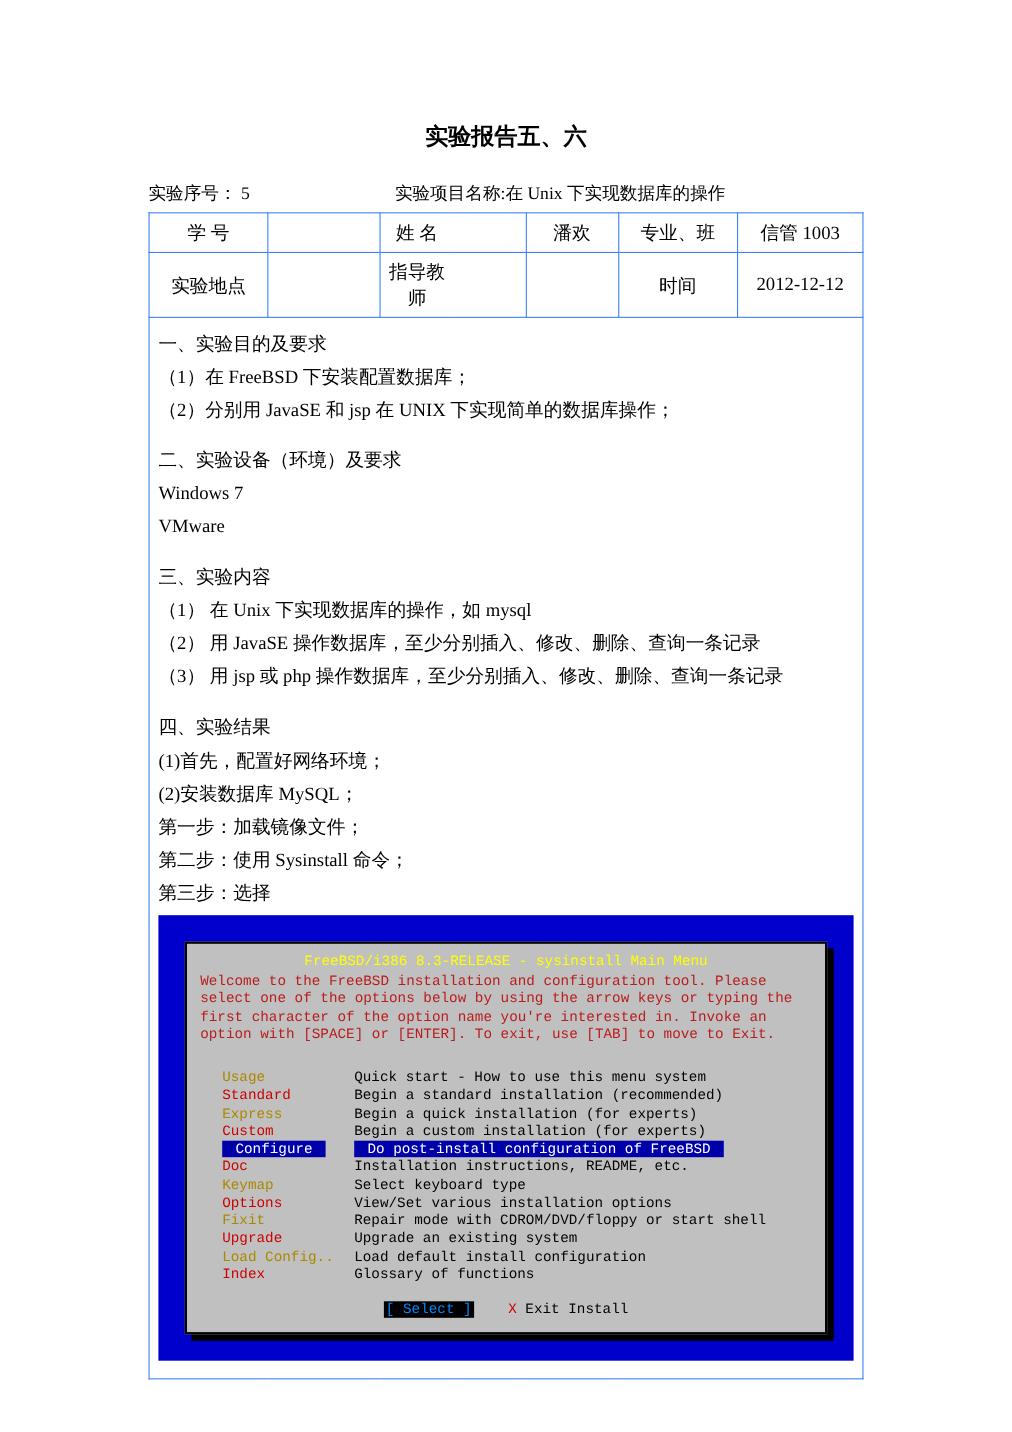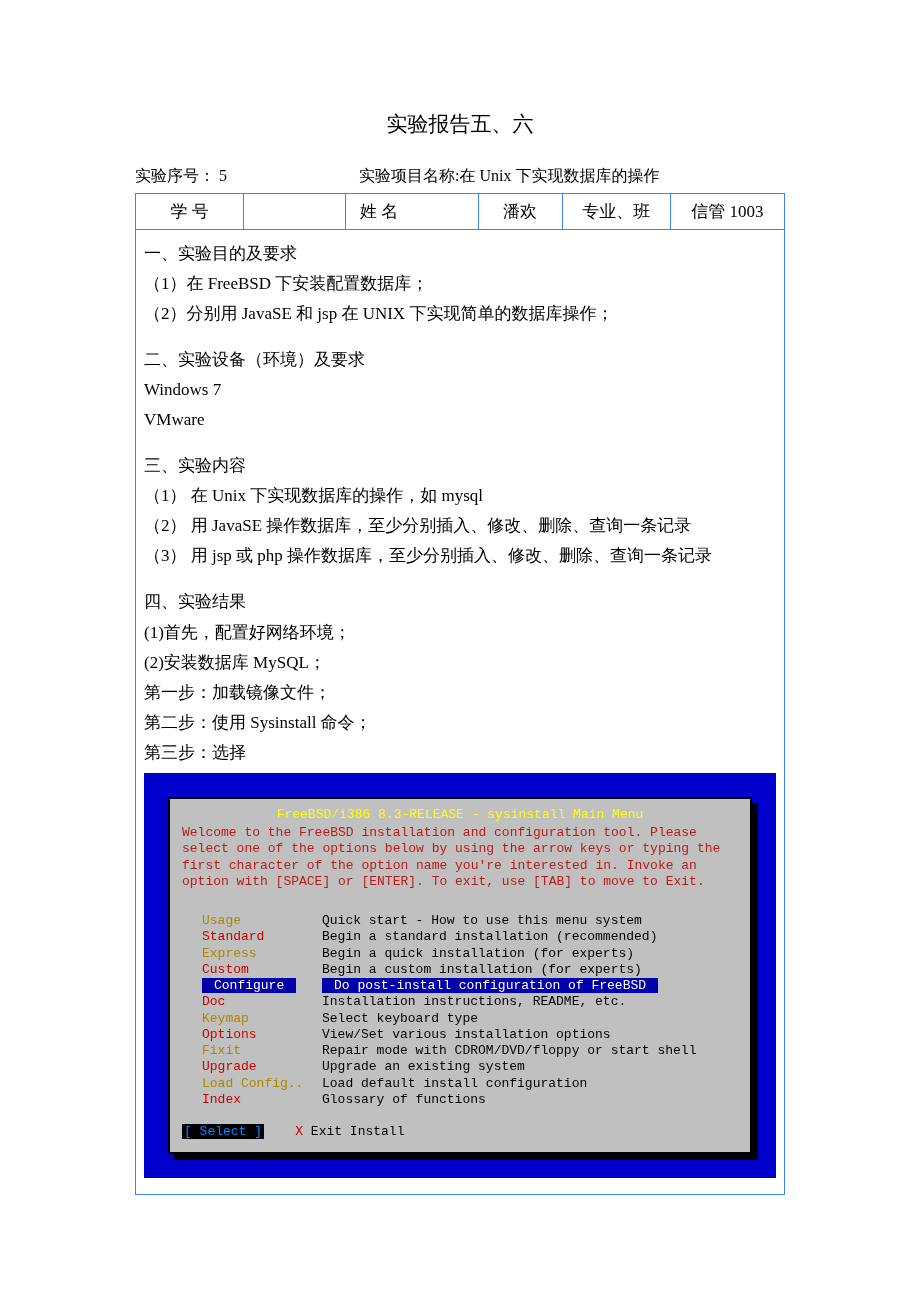--- a/index.html
+++ b/index.html
@@ -1,17 +1,17 @@
 <!DOCTYPE html>
 <html><head>
 <meta charset="utf-8">
 <style>
 *{margin:0;padding:0;box-sizing:border-box}
 body{background:#fff;font-family:"SimSun","宋体",serif;font-size:16px;color:#000;padding:110px 135px}
-.title{text-align:center;font-family:"SimHei","黑体",sans-serif;font-weight:normal;font-size:21px;margin-bottom:28px}
+.title{text-align:center;font-family:"SimHei","黑体",sans-serif;font-weight:bold;font-size:21px;margin-bottom:28px}
 .subtitle{font-size:16px;margin-bottom:6px}
 .sub-left{display:inline-block;width:220px}
 .sub-right{display:inline-block}
 table{border-collapse:collapse;width:100%}
 td{border:1px solid #3b82f6;padding:6px 4px;text-align:center;font-size:17px;vertical-align:middle}
 .w1{width:90px}.w2{width:85px}.w3a{width:55px}.w3b{width:55px}.w4{width:70px}.w5{width:90px}.w6{width:95px}
 .body-cell{text-align:left;padding:10px 8px;line-height:1.65;font-size:17px}
 .para{margin-bottom:2px}
 .spacer{height:16px}
 .terminal{background:#0000cc;padding:24px;margin:6px 0;font-family:"Courier New",monospace;font-size:13px;line-height:1.25}
@@ -19,21 +19,21 @@
 .term-inner{padding:6px 10px}
 .term-title{color:#ffff00;text-align:center;margin-bottom:2px}
 .term-intro{color:#b91c1c;margin-bottom:23px}
 .menu{margin:4px 0 12px 20px}
 .menu-row{display:flex}
 .menu-name{width:120px}
 .menu-desc{flex:1;color:#000}
 .yel{color:#aa8800}
 .red{color:#cc0000}
 .sel{background:#0000aa;color:#fff;padding:0 12px}
-.btns{color:#000;padding:4px 0}
+.btns{text-align:center;color:#000;padding:4px 0}
 .btn-sel{background:#000;color:#c0c0c0;padding:0 2px}
 .btn-sel-inner{color:#0088ff}
 .btn-x{color:#cc0000}
 </style>
 </head>
 <body>
 
 <div class="title">实验报告五、六</div>
 
 <div class="subtitle">
@@ -44,20 +44,29 @@
 <table>
 <tbody>
       <tr>
   <td class="w1">学    号</td>
   <td class="w2"></td>
   <td class="w3a" style="border-right:none">姓    名</td>
   <td class="w3b" style="border-left:none"></td>
   <td class="w4">潘欢</td>
   <td class="w5">专业、班</td>
   <td class="w6">信管 1003</td>
+</tr>
+<tr>
+  <td>实验地点</td>
+  <td></td>
+  <td style="border-right:none">指导教师</td>
+  <td style="border-left:none"></td>
+  <td></td>
+  <td>时间</td>
+  <td>2012-12-12</td>
 </tr>
 <tr>
         <td colspan="7" class="body-cell">
 
 <div class="para">一、实验目的及要求</div>
 <div class="para">（1）在 FreeBSD 下安装配置数据库；</div>
 <div class="para">（2）分别用 JavaSE 和 jsp 在 UNIX 下实现简单的数据库操作；</div>
 <div class="spacer"></div>
 
 <div class="para">二、实验设备（环境）及要求</div>

